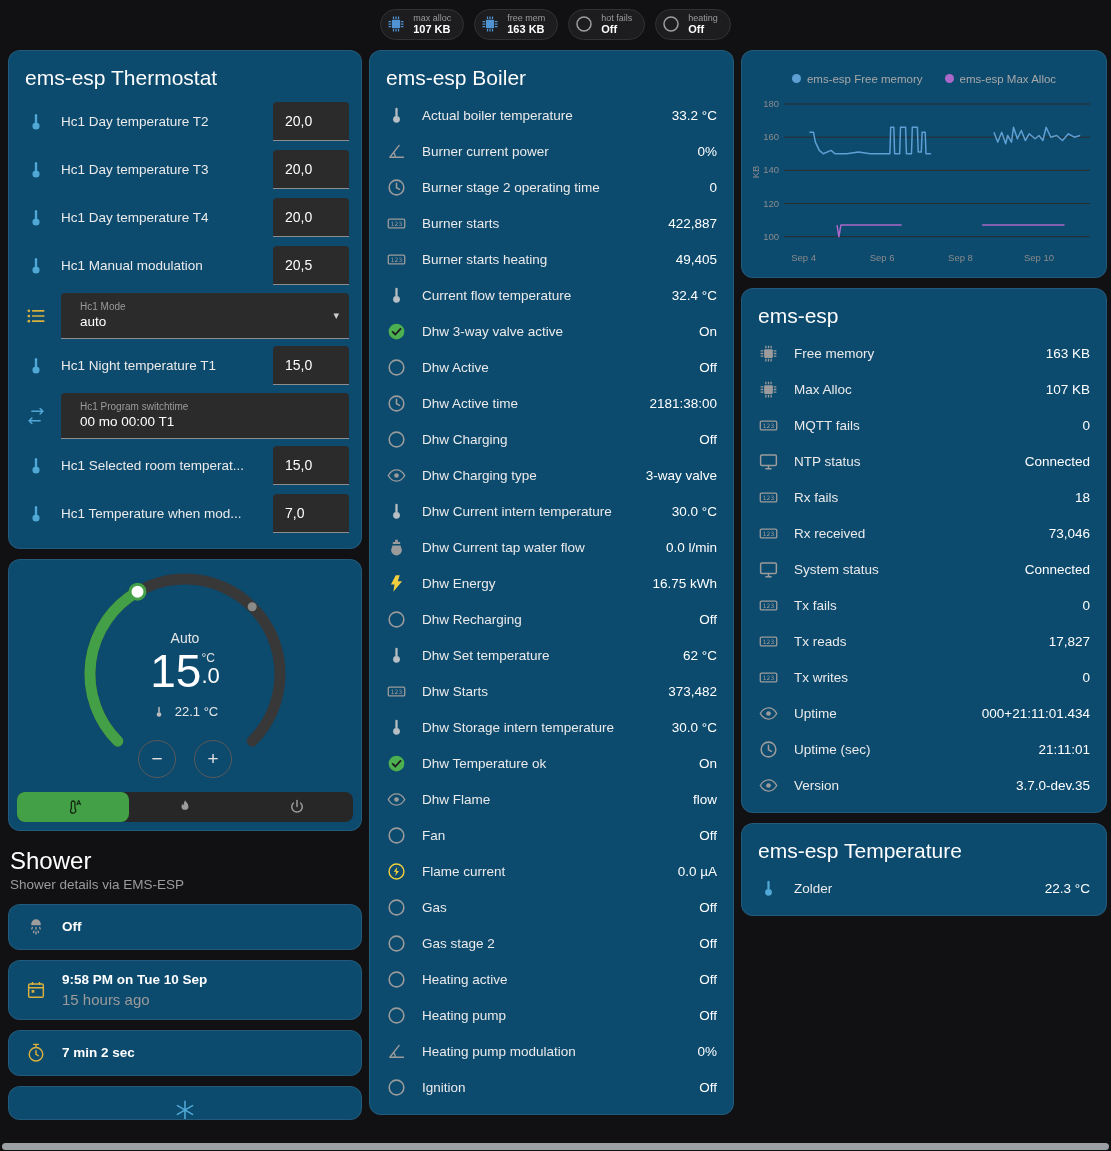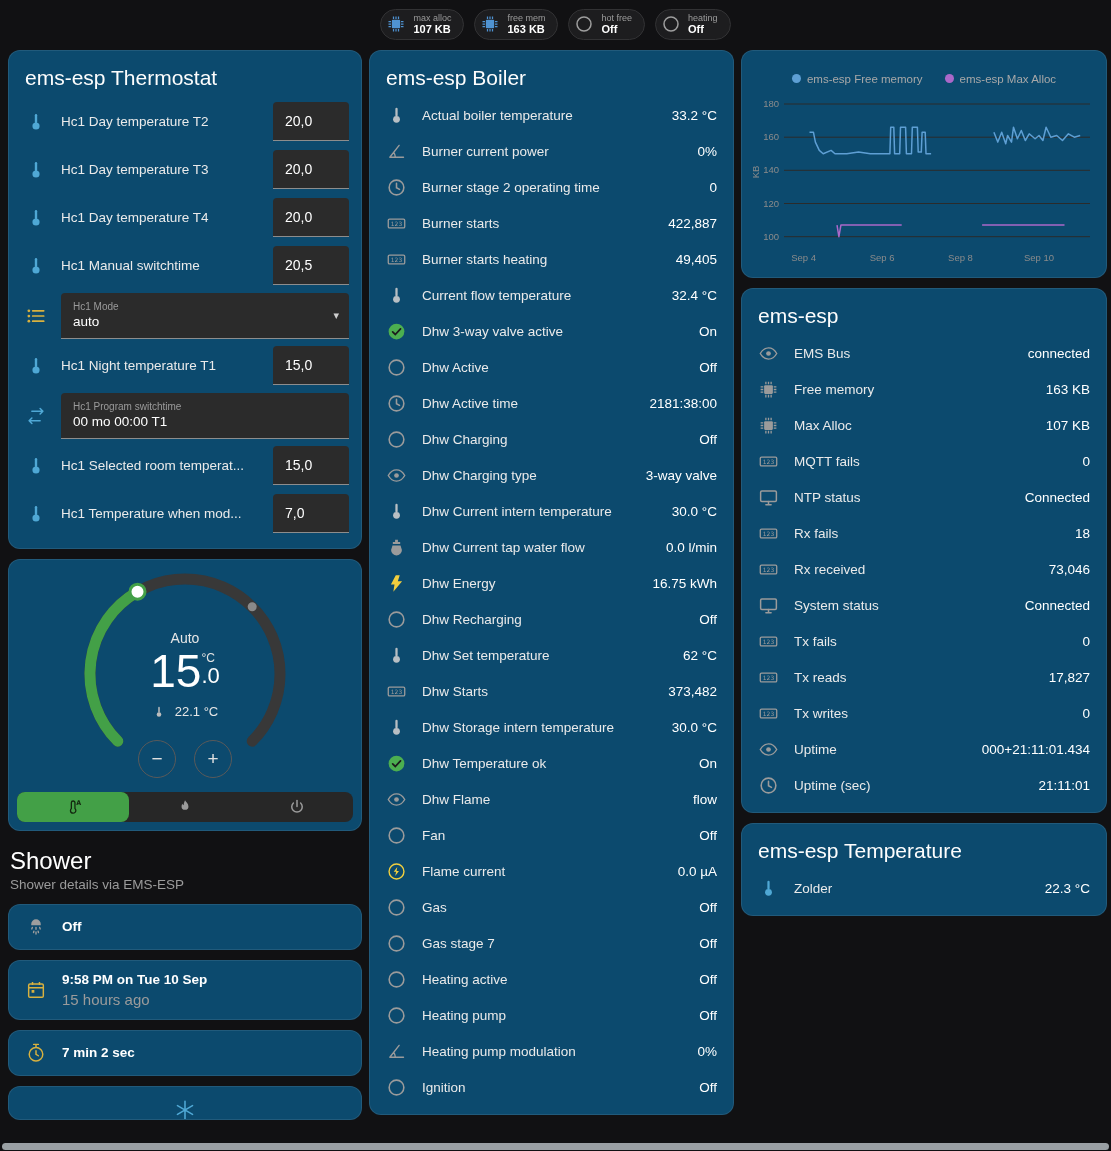--- a/index.html
+++ b/index.html
@@ -38,21 +38,21 @@
 
   
   .trows { padding:0 0 10px; }
   .trow { display:flex; align-items:center; gap:14px; padding:3px 12px 3px 16px; min-height:48px; }
   .trow .ric { width:22px; height:22px; }
   .tlabel { flex:1; font-size:13.5px; color:#eaeaea; white-space:nowrap; overflow:hidden; }
   .numbox { width:76px; flex:none; background:#2b2b2b; border:none; border-bottom:1px solid #8d8d8d;
             border-radius:4px 4px 0 0; color:#fff; font-size:14px; padding:11px 12px;
             font-family:"Liberation Sans",sans-serif; outline:none; }
   .widefield { flex:1; background:#2b2b2b; border-bottom:1px solid #8d8d8d; border-radius:4px 4px 0 0;
-               padding:6px 30px 7px 12px; position:relative; cursor:pointer; min-height:46px;
+               padding:6px 30px 7px 19px; position:relative; cursor:pointer; min-height:46px;
                display:flex; flex-direction:column; justify-content:center; }
   .flabel { font-size:10px; color:#9b9b9b; line-height:1.3; }
   .fvalue { font-size:13.5px; color:#fff; line-height:1.3; }
   .chevron { position:absolute; right:10px; top:50%; transform:translateY(-50%);
              color:#cfcfcf; font-size:11px; }
 
   
   .dial-head { display:flex; align-items:center; padding:14px 10px 0 16px; }
   .dial-title { flex:1; text-align:center; font-size:16px; font-weight:500; color:#f2f2f2; padding-left:22px; }
   .menu-btn { width:28px; height:28px; border:none; background:transparent; color:#cfcfcf;
@@ -127,21 +127,21 @@
         <span class="bvalue">163 KB</span>
       </span>
     </div>
     <div class="badge">
       <span class="bicon" style="color: rgb(158, 158, 158);">
         <svg viewBox="0 0 24 24">
           <circle cx="12" cy="12" r="8.4" fill="none" stroke="currentColor" stroke-width="1.8"></circle>
         </svg>
       </span>
       <span class="btxt">
-        <span class="blabel">hot free</span>
+        <span class="blabel">hot fails</span>
         <span class="bvalue">Off</span>
       </span>
     </div>
     <div class="badge">
       <span class="bicon" style="color: rgb(158, 158, 158);">
         <svg viewBox="0 0 24 24">
           <circle cx="12" cy="12" r="8.4" fill="none" stroke="currentColor" stroke-width="1.8"></circle>
         </svg>
       </span>
       <span class="btxt">
@@ -188,21 +188,21 @@
             <span class="tlabel">Hc1 Day temperature T4</span>
             <input class="numbox" readonly="" value="20,0" style="">
           </div>
           <div class="trow">
             <span class="ric" style="color: rgb(79, 168, 213);">
               <svg viewBox="0 0 24 24">
                 <rect x="10.7" y="3.2" width="2.6" height="10.2" rx="1.3" fill="currentColor"></rect>
                 <circle cx="12" cy="16.4" r="3.9" fill="currentColor"></circle>
               </svg>
             </span>
-            <span class="tlabel">Hc1 Manual switchtime</span>
+            <span class="tlabel">Hc1 Manual modulation</span>
             <input class="numbox" readonly="" value="20,5" style="">
           </div>
 
         <div class="trow">
           <span class="ric" style="color:#d8b13f">
               <svg viewBox="0 0 24 24">
                 <path d="M8.4 6.4h12M8.4 12h12M8.4 17.6h12" stroke="currentColor" stroke-width="1.9" stroke-linecap="round"></path>
                 <circle cx="4.2" cy="6.4" r="1.5" fill="currentColor"></circle>
                 <circle cx="4.2" cy="12" r="1.5" fill="currentColor"></circle>
                 <circle cx="4.2" cy="17.6" r="1.5" fill="currentColor"></circle>
@@ -595,21 +595,21 @@
             </span>
             <span class="rlabel">Gas</span>
             <span class="rvalue">Off</span>
           </div>
           <div class="row">
             <span class="ric" style="color: rgb(155, 155, 155);">
               <svg viewBox="0 0 24 24">
                 <circle cx="12" cy="12" r="8.4" fill="none" stroke="currentColor" stroke-width="1.8"></circle>
               </svg>
             </span>
-            <span class="rlabel">Gas stage 7</span>
+            <span class="rlabel">Gas stage 2</span>
             <span class="rvalue">Off</span>
           </div>
           <div class="row">
             <span class="ric" style="color: rgb(155, 155, 155);">
               <svg viewBox="0 0 24 24">
                 <circle cx="12" cy="12" r="8.4" fill="none" stroke="currentColor" stroke-width="1.8"></circle>
               </svg>
             </span>
             <span class="rlabel">Heating active</span>
             <span class="rvalue">Off</span>
@@ -675,149 +675,149 @@
           <text class="tick" x="289.0" y="170" text-anchor="middle">Sep 10</text>
           <text class="tick" transform="translate(9,81) rotate(-90)" text-anchor="middle">KB</text>
           <path d="M59.5 41.2L63.4 41.2L65.4 51.1L69.3 59.4L73.2 62.8L81.1 59.4L85.0 62.8L96.8 62.8L108.5 61.1L120.3 62.8L132.1 62.8L139.9 62.8L140.7 36.2L143.8 36.2L144.6 62.8L149.7 62.8L150.5 36.2L155.6 36.2L156.4 62.8L161.5 62.8L162.3 36.2L167.4 36.2L168.2 61.1L171.3 61.1L172.1 41.2L175.2 41.2L176.0 62.8L181.1 62.8M243.9 41.2L247.8 51.1L251.7 41.2L255.7 52.8L257.6 44.5L261.5 51.1L263.5 36.2L267.4 47.8L271.3 39.5L275.3 49.5L279.2 42.8L285.1 47.8L289.0 44.5L292.9 49.5L296.1 36.2L300.8 46.2L306.7 44.5L312.5 49.5L318.4 42.8L324.3 46.2L330.2 44.5" fill="none" stroke="#5e9fd4" stroke-width="1.5" stroke-linejoin="round"></path>
           <path d="M87.0 134.1L88.9 145.7L90.9 134.1L151.7 134.1M232.1 134.1L314.5 134.1" fill="none" stroke="#ab68c9" stroke-width="1.5" stroke-linejoin="round"></path>
         </svg>
     </div>
 
     <div class="card">
       <div class="card-title">ems-esp</div>
       <div class="rows">
-        <div class="row">
+          <div class="row">
+            <span class="ric" style="color: rgb(155, 155, 155);">
+              <svg viewBox="0 0 24 24">
+                <rect x="7" y="7" width="10" height="10" rx="1.2" fill="currentColor"></rect>
+                <path d="M9 3v3M12 3v3M15 3v3M9 18v3M12 18v3M15 18v3M3 9h3M3 12h3M3 15h3M18 9h3M18 12h3M18 15h3" stroke="currentColor" stroke-width="1.5"></path>
+              </svg>
+            </span>
+            <span class="rlabel">Free memory</span>
+            <span class="rvalue">163 KB</span>
+          </div>
+          <div class="row">
+            <span class="ric" style="color: rgb(155, 155, 155);">
+              <svg viewBox="0 0 24 24">
+                <rect x="7" y="7" width="10" height="10" rx="1.2" fill="currentColor"></rect>
+                <path d="M9 3v3M12 3v3M15 3v3M9 18v3M12 18v3M15 18v3M3 9h3M3 12h3M3 15h3M18 9h3M18 12h3M18 15h3" stroke="currentColor" stroke-width="1.5"></path>
+              </svg>
+            </span>
+            <span class="rlabel">Max Alloc</span>
+            <span class="rvalue">107 KB</span>
+          </div>
+          <div class="row">
+            <span class="ric" style="color: rgb(155, 155, 155);">
+              <svg viewBox="0 0 24 24">
+                <rect x="2.6" y="7" width="18.8" height="10" rx="1.4" fill="none" stroke="currentColor" stroke-width="1.5"></rect>
+                <text x="12" y="14.6" font-size="6.8" text-anchor="middle" fill="currentColor" font-family="DejaVu Sans, sans-serif">123</text>
+              </svg>
+            </span>
+            <span class="rlabel">MQTT fails</span>
+            <span class="rvalue">0</span>
+          </div>
+          <div class="row">
+            <span class="ric" style="color: rgb(155, 155, 155);">
+              <svg viewBox="0 0 24 24">
+                <rect x="3" y="4.6" width="18" height="12" rx="1.4" fill="none" stroke="currentColor" stroke-width="1.7"></rect>
+                <path d="M9 20.2h6M12 16.6v3.6" stroke="currentColor" stroke-width="1.7" stroke-linecap="round"></path>
+              </svg>
+            </span>
+            <span class="rlabel">NTP status</span>
+            <span class="rvalue">Connected</span>
+          </div>
+          <div class="row">
+            <span class="ric" style="color: rgb(155, 155, 155);">
+              <svg viewBox="0 0 24 24">
+                <rect x="2.6" y="7" width="18.8" height="10" rx="1.4" fill="none" stroke="currentColor" stroke-width="1.5"></rect>
+                <text x="12" y="14.6" font-size="6.8" text-anchor="middle" fill="currentColor" font-family="DejaVu Sans, sans-serif">123</text>
+              </svg>
+            </span>
+            <span class="rlabel">Rx fails</span>
+            <span class="rvalue">18</span>
+          </div>
+          <div class="row">
+            <span class="ric" style="color: rgb(155, 155, 155);">
+              <svg viewBox="0 0 24 24">
+                <rect x="2.6" y="7" width="18.8" height="10" rx="1.4" fill="none" stroke="currentColor" stroke-width="1.5"></rect>
+                <text x="12" y="14.6" font-size="6.8" text-anchor="middle" fill="currentColor" font-family="DejaVu Sans, sans-serif">123</text>
+              </svg>
+            </span>
+            <span class="rlabel">Rx received</span>
+            <span class="rvalue">73,046</span>
+          </div>
+          <div class="row">
+            <span class="ric" style="color: rgb(155, 155, 155);">
+              <svg viewBox="0 0 24 24">
+                <rect x="3" y="4.6" width="18" height="12" rx="1.4" fill="none" stroke="currentColor" stroke-width="1.7"></rect>
+                <path d="M9 20.2h6M12 16.6v3.6" stroke="currentColor" stroke-width="1.7" stroke-linecap="round"></path>
+              </svg>
+            </span>
+            <span class="rlabel">System status</span>
+            <span class="rvalue">Connected</span>
+          </div>
+          <div class="row">
+            <span class="ric" style="color: rgb(155, 155, 155);">
+              <svg viewBox="0 0 24 24">
+                <rect x="2.6" y="7" width="18.8" height="10" rx="1.4" fill="none" stroke="currentColor" stroke-width="1.5"></rect>
+                <text x="12" y="14.6" font-size="6.8" text-anchor="middle" fill="currentColor" font-family="DejaVu Sans, sans-serif">123</text>
+              </svg>
+            </span>
+            <span class="rlabel">Tx fails</span>
+            <span class="rvalue">0</span>
+          </div>
+          <div class="row">
+            <span class="ric" style="color: rgb(155, 155, 155);">
+              <svg viewBox="0 0 24 24">
+                <rect x="2.6" y="7" width="18.8" height="10" rx="1.4" fill="none" stroke="currentColor" stroke-width="1.5"></rect>
+                <text x="12" y="14.6" font-size="6.8" text-anchor="middle" fill="currentColor" font-family="DejaVu Sans, sans-serif">123</text>
+              </svg>
+            </span>
+            <span class="rlabel">Tx reads</span>
+            <span class="rvalue">17,827</span>
+          </div>
+          <div class="row">
+            <span class="ric" style="color: rgb(155, 155, 155);">
+              <svg viewBox="0 0 24 24">
+                <rect x="2.6" y="7" width="18.8" height="10" rx="1.4" fill="none" stroke="currentColor" stroke-width="1.5"></rect>
+                <text x="12" y="14.6" font-size="6.8" text-anchor="middle" fill="currentColor" font-family="DejaVu Sans, sans-serif">123</text>
+              </svg>
+            </span>
+            <span class="rlabel">Tx writes</span>
+            <span class="rvalue">0</span>
+          </div>
+          <div class="row">
             <span class="ric" style="color: rgb(155, 155, 155);">
               <svg viewBox="0 0 24 24">
                 <path d="M2.6 12C5.1 7.6 8.3 5.6 12 5.6s6.9 2 9.4 6.4c-2.5 4.4-5.7 6.4-9.4 6.4S5.1 16.4 2.6 12z" fill="none" stroke="currentColor" stroke-width="1.6"></path>
                 <circle cx="12" cy="12" r="2.7" fill="currentColor"></circle>
               </svg>
             </span>
-            <span class="rlabel">EMS Bus</span>
-            <span class="rvalue">connected</span>
-          </div>
-          <div class="row">
-            <span class="ric" style="color: rgb(155, 155, 155);">
-              <svg viewBox="0 0 24 24">
-                <rect x="7" y="7" width="10" height="10" rx="1.2" fill="currentColor"></rect>
-                <path d="M9 3v3M12 3v3M15 3v3M9 18v3M12 18v3M15 18v3M3 9h3M3 12h3M3 15h3M18 9h3M18 12h3M18 15h3" stroke="currentColor" stroke-width="1.5"></path>
-              </svg>
-            </span>
-            <span class="rlabel">Free memory</span>
-            <span class="rvalue">163 KB</span>
-          </div>
-          <div class="row">
-            <span class="ric" style="color: rgb(155, 155, 155);">
-              <svg viewBox="0 0 24 24">
-                <rect x="7" y="7" width="10" height="10" rx="1.2" fill="currentColor"></rect>
-                <path d="M9 3v3M12 3v3M15 3v3M9 18v3M12 18v3M15 18v3M3 9h3M3 12h3M3 15h3M18 9h3M18 12h3M18 15h3" stroke="currentColor" stroke-width="1.5"></path>
-              </svg>
-            </span>
-            <span class="rlabel">Max Alloc</span>
-            <span class="rvalue">107 KB</span>
-          </div>
-          <div class="row">
-            <span class="ric" style="color: rgb(155, 155, 155);">
-              <svg viewBox="0 0 24 24">
-                <rect x="2.6" y="7" width="18.8" height="10" rx="1.4" fill="none" stroke="currentColor" stroke-width="1.5"></rect>
-                <text x="12" y="14.6" font-size="6.8" text-anchor="middle" fill="currentColor" font-family="DejaVu Sans, sans-serif">123</text>
-              </svg>
-            </span>
-            <span class="rlabel">MQTT fails</span>
-            <span class="rvalue">0</span>
-          </div>
-          <div class="row">
-            <span class="ric" style="color: rgb(155, 155, 155);">
-              <svg viewBox="0 0 24 24">
-                <rect x="3" y="4.6" width="18" height="12" rx="1.4" fill="none" stroke="currentColor" stroke-width="1.7"></rect>
-                <path d="M9 20.2h6M12 16.6v3.6" stroke="currentColor" stroke-width="1.7" stroke-linecap="round"></path>
-              </svg>
-            </span>
-            <span class="rlabel">NTP status</span>
-            <span class="rvalue">Connected</span>
-          </div>
-          <div class="row">
-            <span class="ric" style="color: rgb(155, 155, 155);">
-              <svg viewBox="0 0 24 24">
-                <rect x="2.6" y="7" width="18.8" height="10" rx="1.4" fill="none" stroke="currentColor" stroke-width="1.5"></rect>
-                <text x="12" y="14.6" font-size="6.8" text-anchor="middle" fill="currentColor" font-family="DejaVu Sans, sans-serif">123</text>
-              </svg>
-            </span>
-            <span class="rlabel">Rx fails</span>
-            <span class="rvalue">18</span>
-          </div>
-          <div class="row">
-            <span class="ric" style="color: rgb(155, 155, 155);">
-              <svg viewBox="0 0 24 24">
-                <rect x="2.6" y="7" width="18.8" height="10" rx="1.4" fill="none" stroke="currentColor" stroke-width="1.5"></rect>
-                <text x="12" y="14.6" font-size="6.8" text-anchor="middle" fill="currentColor" font-family="DejaVu Sans, sans-serif">123</text>
-              </svg>
-            </span>
-            <span class="rlabel">Rx received</span>
-            <span class="rvalue">73,046</span>
-          </div>
-          <div class="row">
-            <span class="ric" style="color: rgb(155, 155, 155);">
-              <svg viewBox="0 0 24 24">
-                <rect x="3" y="4.6" width="18" height="12" rx="1.4" fill="none" stroke="currentColor" stroke-width="1.7"></rect>
-                <path d="M9 20.2h6M12 16.6v3.6" stroke="currentColor" stroke-width="1.7" stroke-linecap="round"></path>
-              </svg>
-            </span>
-            <span class="rlabel">System status</span>
-            <span class="rvalue">Connected</span>
-          </div>
-          <div class="row">
-            <span class="ric" style="color: rgb(155, 155, 155);">
-              <svg viewBox="0 0 24 24">
-                <rect x="2.6" y="7" width="18.8" height="10" rx="1.4" fill="none" stroke="currentColor" stroke-width="1.5"></rect>
-                <text x="12" y="14.6" font-size="6.8" text-anchor="middle" fill="currentColor" font-family="DejaVu Sans, sans-serif">123</text>
-              </svg>
-            </span>
-            <span class="rlabel">Tx fails</span>
-            <span class="rvalue">0</span>
-          </div>
-          <div class="row">
-            <span class="ric" style="color: rgb(155, 155, 155);">
-              <svg viewBox="0 0 24 24">
-                <rect x="2.6" y="7" width="18.8" height="10" rx="1.4" fill="none" stroke="currentColor" stroke-width="1.5"></rect>
-                <text x="12" y="14.6" font-size="6.8" text-anchor="middle" fill="currentColor" font-family="DejaVu Sans, sans-serif">123</text>
-              </svg>
-            </span>
-            <span class="rlabel">Tx reads</span>
-            <span class="rvalue">17,827</span>
-          </div>
-          <div class="row">
-            <span class="ric" style="color: rgb(155, 155, 155);">
-              <svg viewBox="0 0 24 24">
-                <rect x="2.6" y="7" width="18.8" height="10" rx="1.4" fill="none" stroke="currentColor" stroke-width="1.5"></rect>
-                <text x="12" y="14.6" font-size="6.8" text-anchor="middle" fill="currentColor" font-family="DejaVu Sans, sans-serif">123</text>
-              </svg>
-            </span>
-            <span class="rlabel">Tx writes</span>
-            <span class="rvalue">0</span>
+            <span class="rlabel">Uptime</span>
+            <span class="rvalue">000+21:11:01.434</span>
+          </div>
+          <div class="row">
+            <span class="ric" style="color: rgb(155, 155, 155);">
+              <svg viewBox="0 0 24 24">
+                <circle cx="12" cy="12" r="8.4" fill="none" stroke="currentColor" stroke-width="1.8"></circle>
+                <path d="M12 7.2v5l3.4 2" stroke="currentColor" stroke-width="1.8" fill="none" stroke-linecap="round"></path>
+              </svg>
+            </span>
+            <span class="rlabel">Uptime (sec)</span>
+            <span class="rvalue">21:11:01</span>
           </div>
           <div class="row">
             <span class="ric" style="color: rgb(155, 155, 155);">
               <svg viewBox="0 0 24 24">
                 <path d="M2.6 12C5.1 7.6 8.3 5.6 12 5.6s6.9 2 9.4 6.4c-2.5 4.4-5.7 6.4-9.4 6.4S5.1 16.4 2.6 12z" fill="none" stroke="currentColor" stroke-width="1.6"></path>
                 <circle cx="12" cy="12" r="2.7" fill="currentColor"></circle>
               </svg>
             </span>
-            <span class="rlabel">Uptime</span>
-            <span class="rvalue">000+21:11:01.434</span>
-          </div>
-          <div class="row">
-            <span class="ric" style="color: rgb(155, 155, 155);">
-              <svg viewBox="0 0 24 24">
-                <circle cx="12" cy="12" r="8.4" fill="none" stroke="currentColor" stroke-width="1.8"></circle>
-                <path d="M12 7.2v5l3.4 2" stroke="currentColor" stroke-width="1.8" fill="none" stroke-linecap="round"></path>
-              </svg>
-            </span>
-            <span class="rlabel">Uptime (sec)</span>
-            <span class="rvalue">21:11:01</span>
+            <span class="rlabel">Version</span>
+            <span class="rvalue">3.7.0-dev.35</span>
           </div>
       </div>
     </div>
 
     <div class="card">
       <div class="card-title">ems-esp Temperature</div>
       <div class="rows">
         <div class="row">
             <span class="ric" style="color: rgb(79, 168, 213);">
               <svg viewBox="0 0 24 24">

